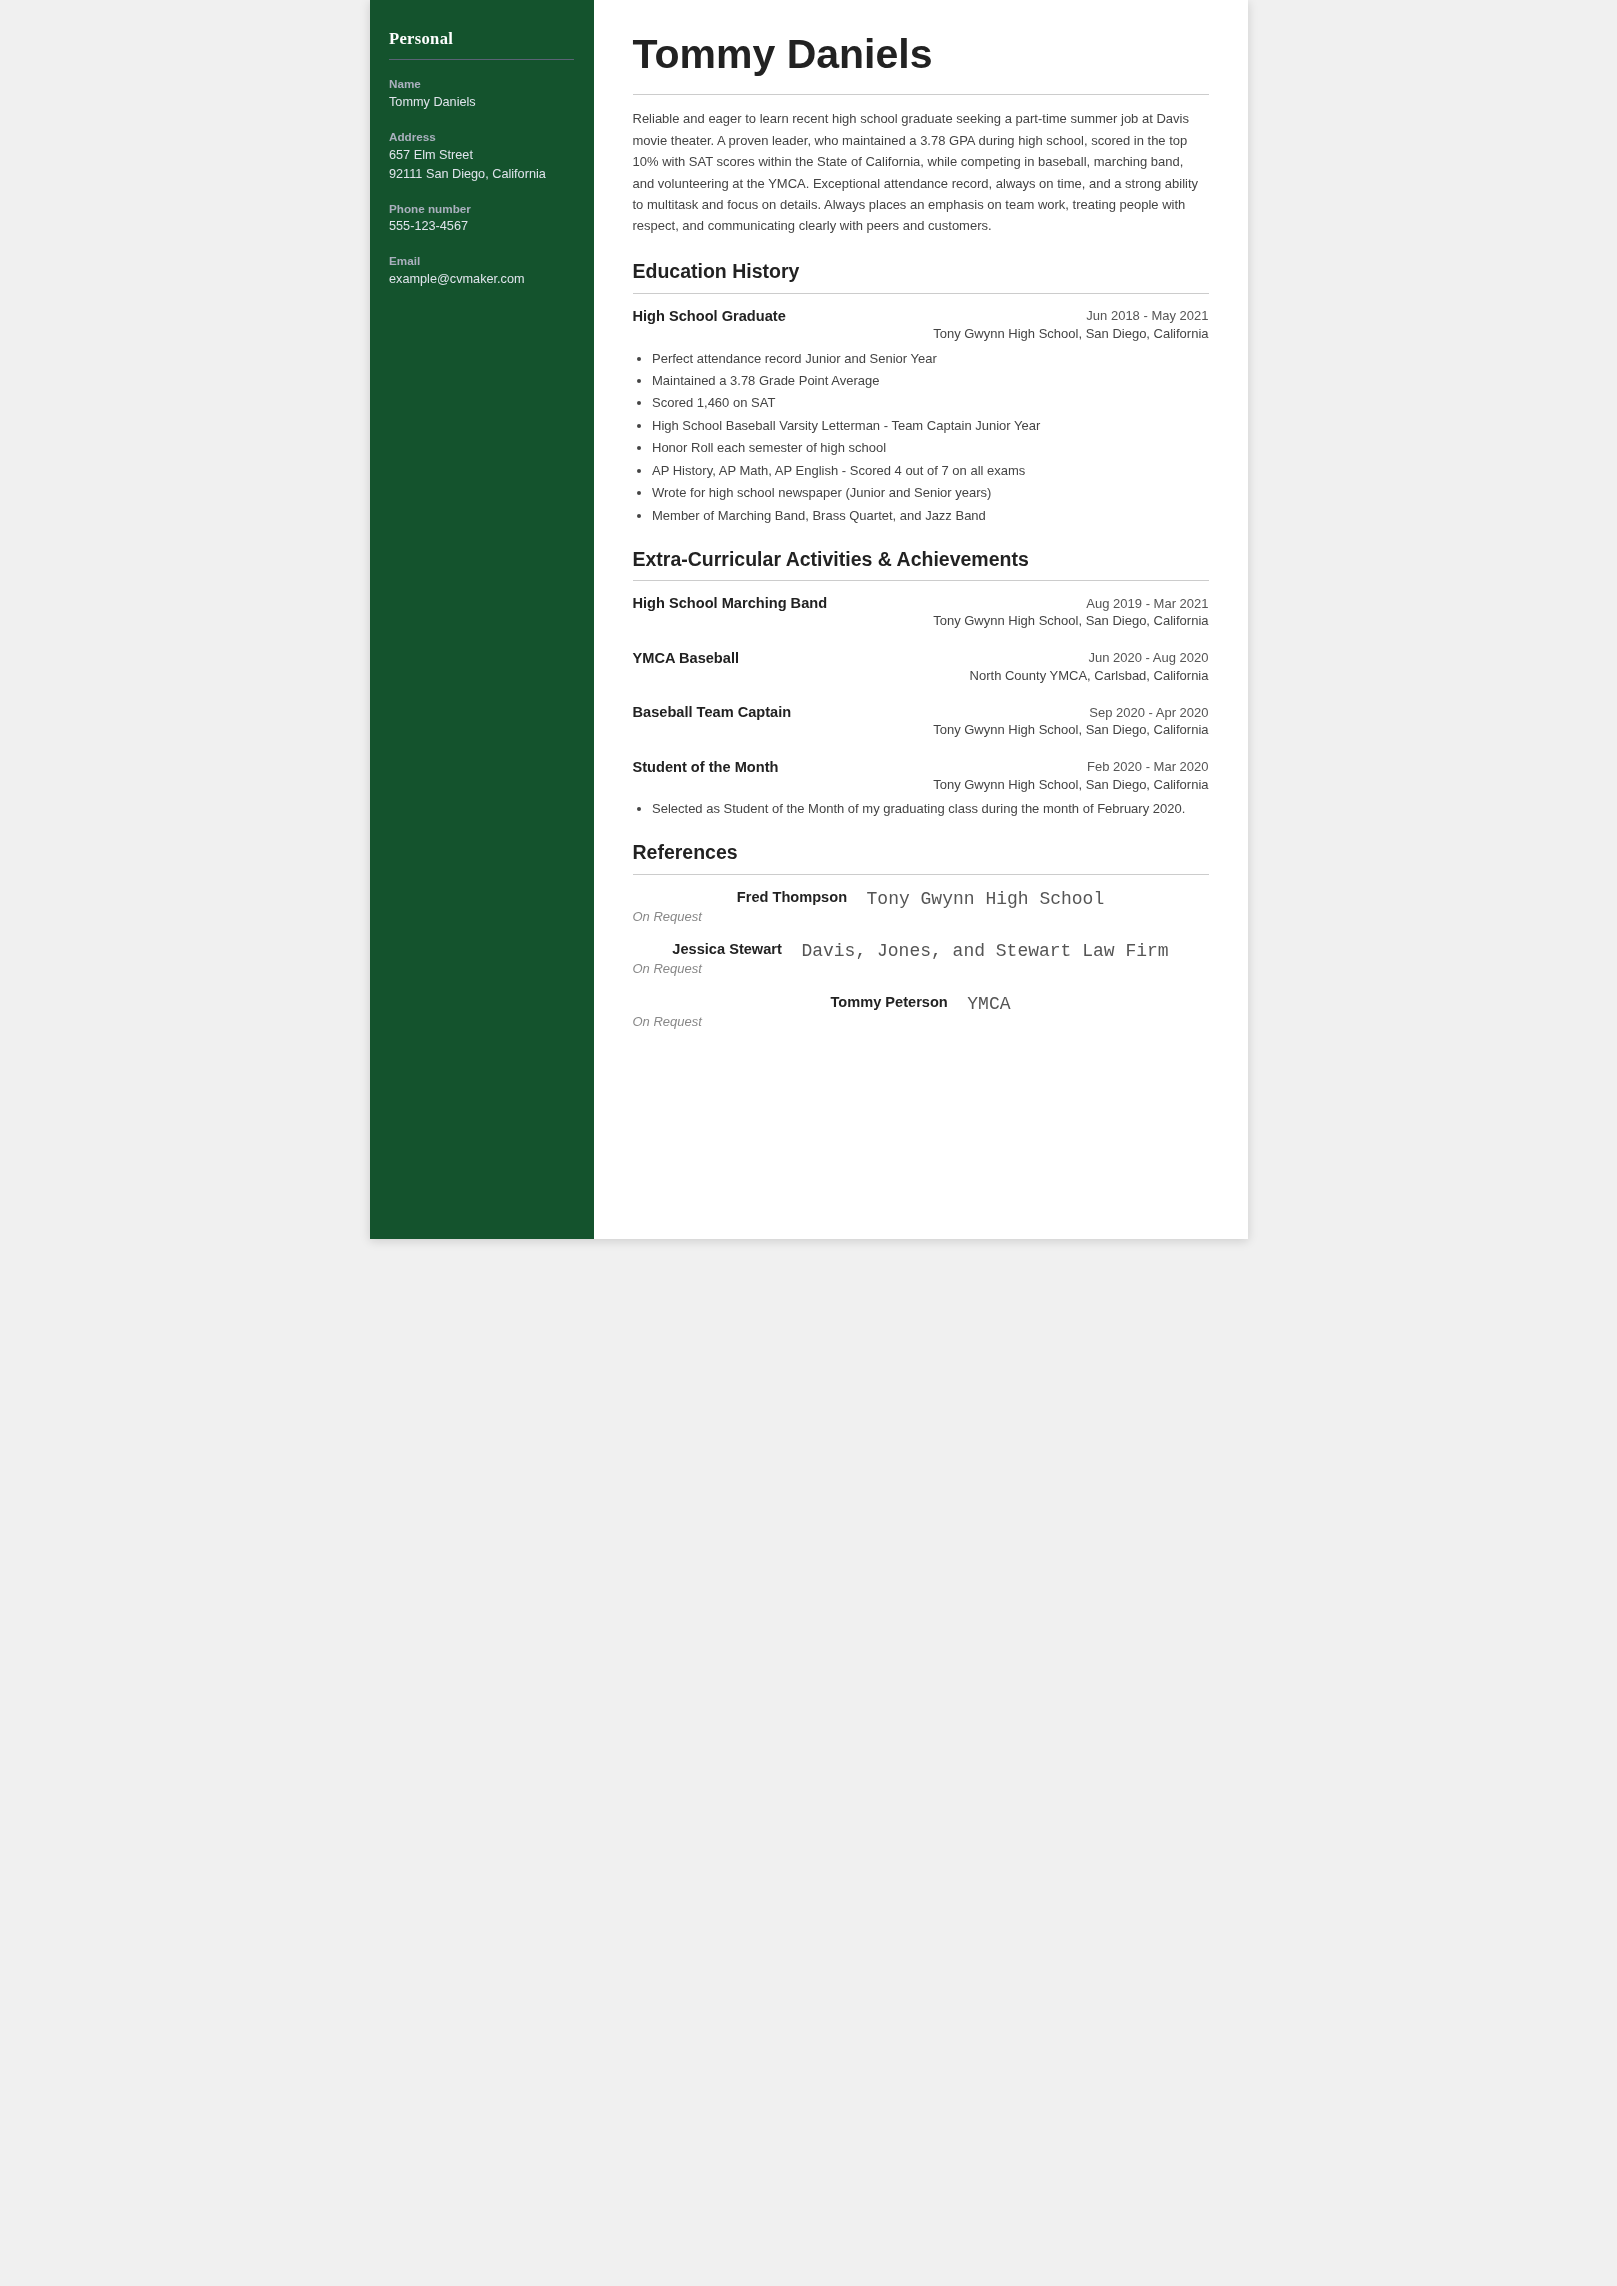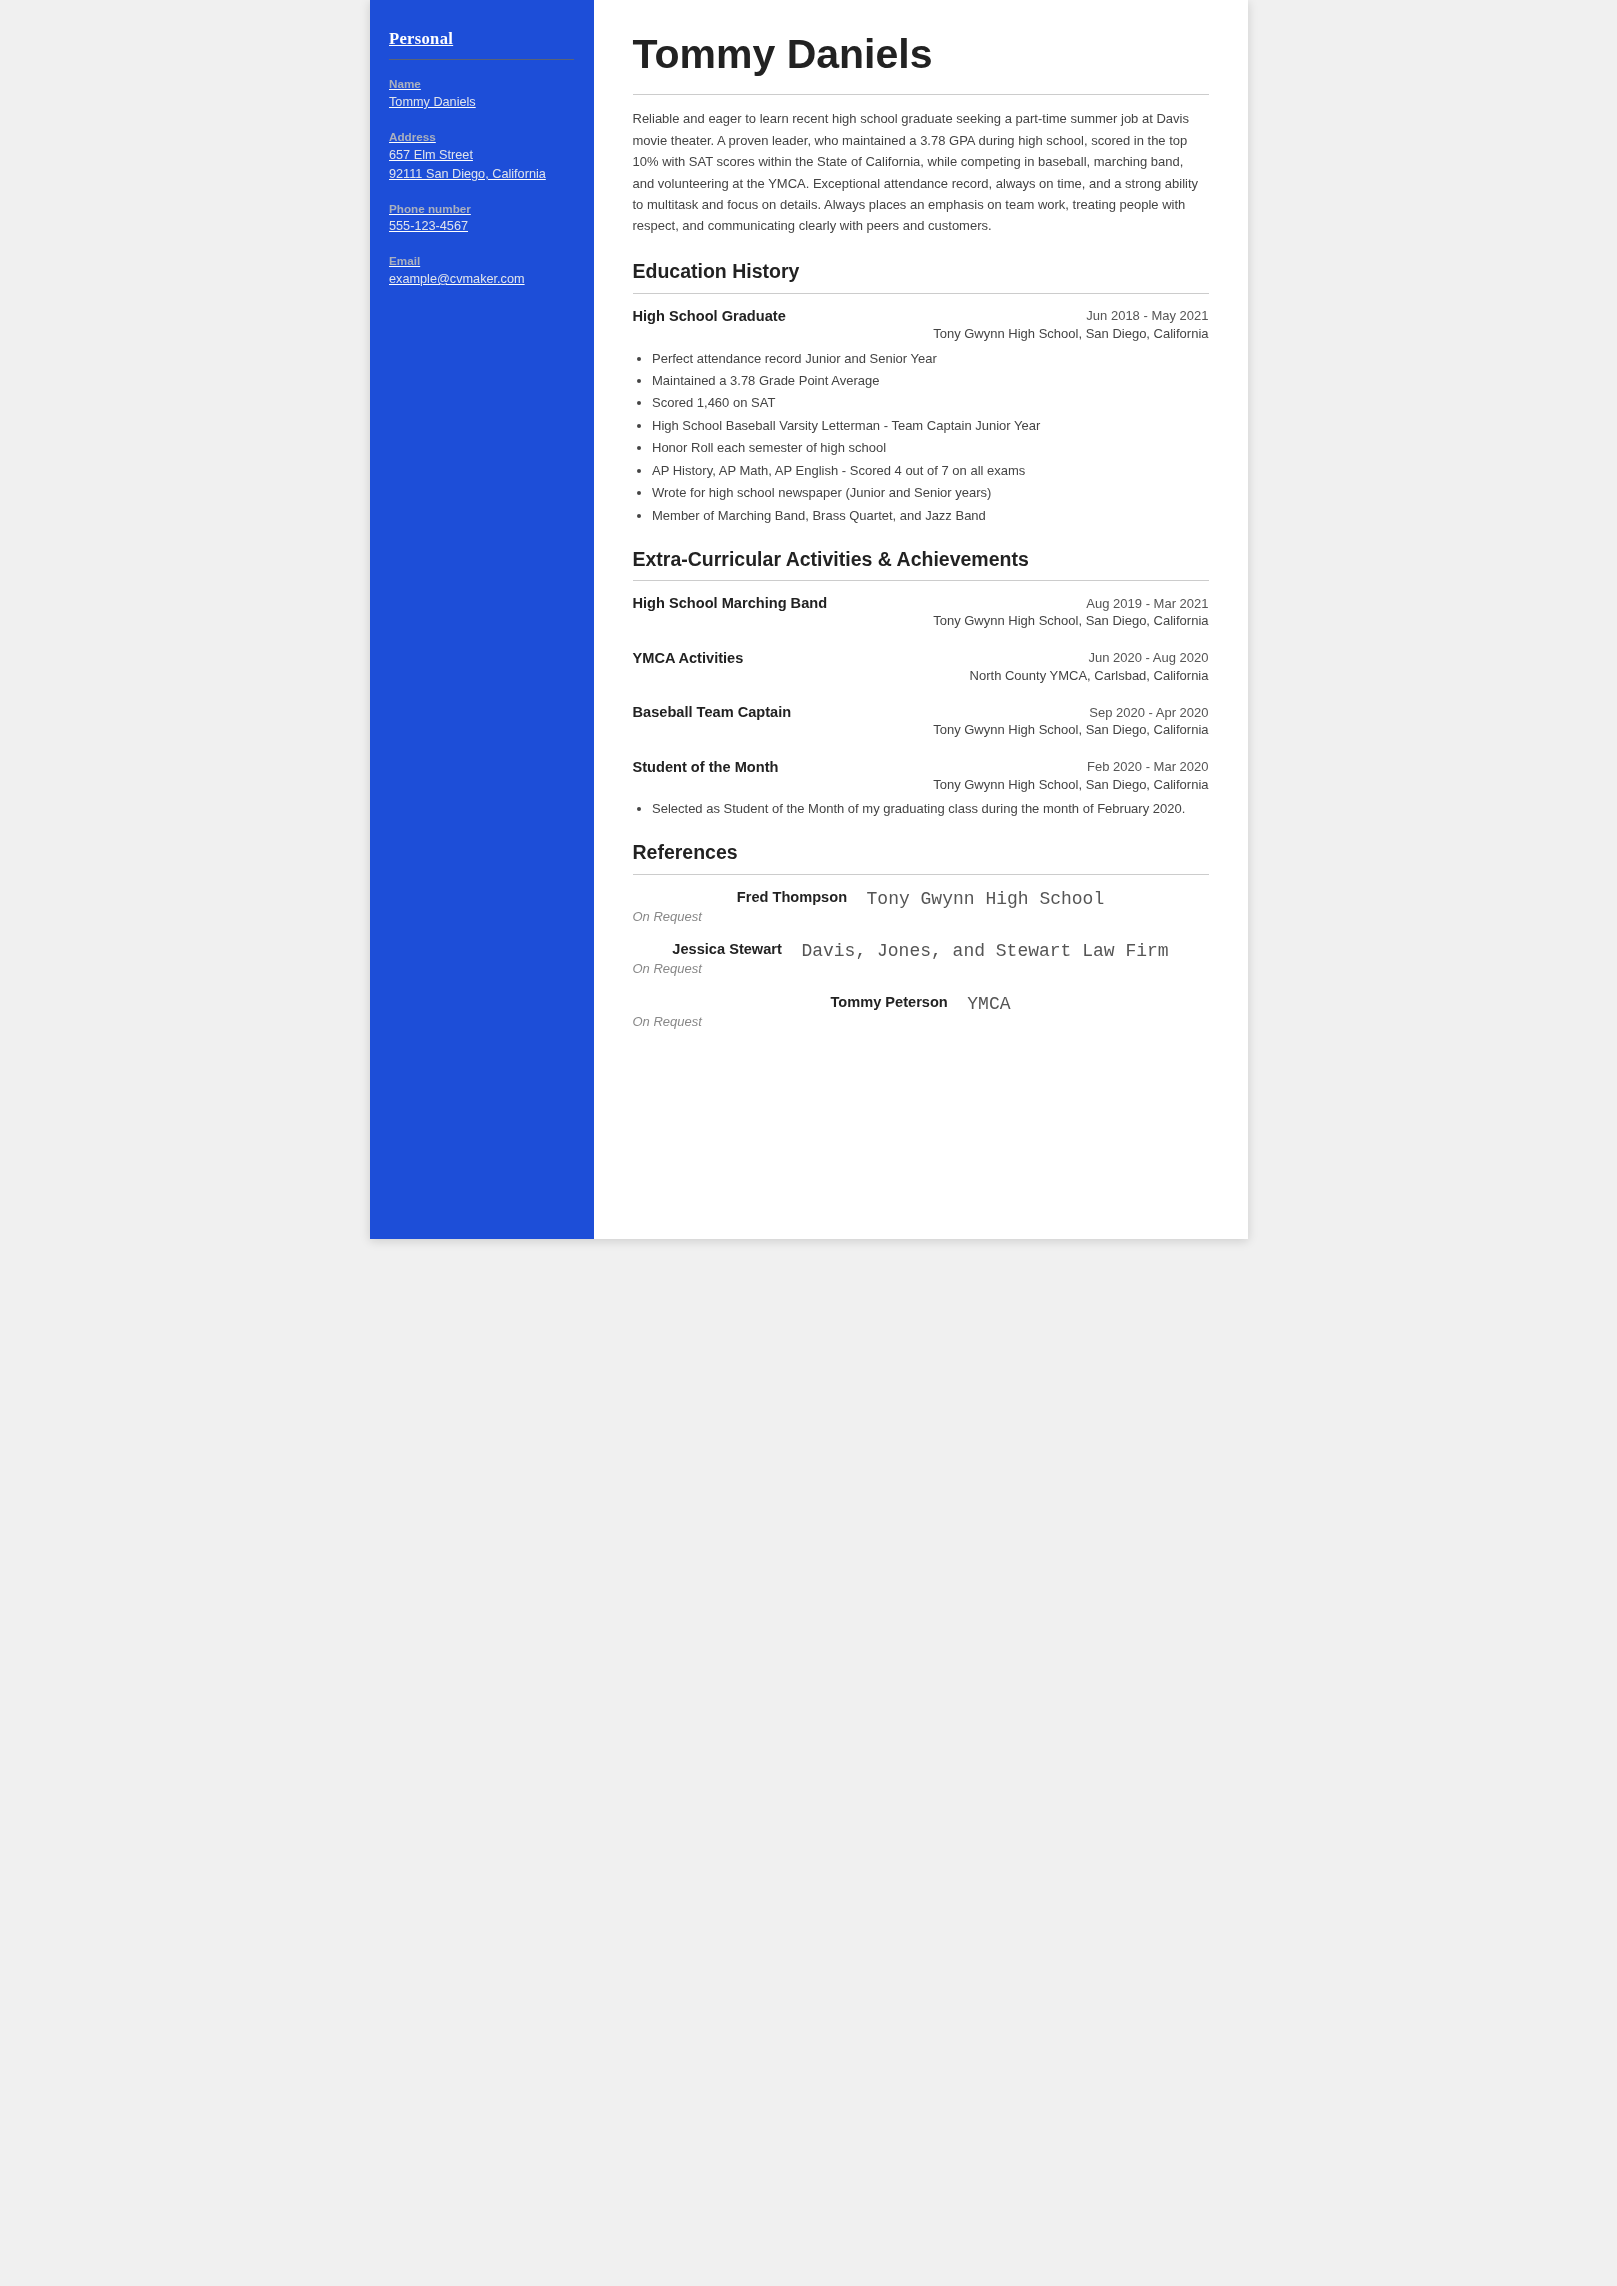--- a/index.html
+++ b/index.html
@@ -15,24 +15,23 @@
       display: flex;
       width: 878px;
       min-height: 1239px;
       background: white;
       box-shadow: 0 2px 9.8px rgba(0,0,0,0.15);
     }
     
     .sidebar {
       width: 224px;
       min-width: 224px;
-      background: #1d4ed8;
+      background: #14532d;
       color: #fff;
       padding: 29px 19.5px;
-      text-decoration: underline;
     }
     .sidebar-title {
       font-size: 16.6px;
       font-weight: bold;
       color: #fff;
       margin-bottom: 9.8px;
       letter-spacing: 0.3px;
     }
     .sidebar-divider {
       border: none;
@@ -227,21 +226,21 @@
       <div class="entry">
         <div class="entry-header">
           <div class="entry-title">High School Marching Band</div>
           <div class="entry-date">Aug 2019 - Mar 2021</div>
         </div>
         <div class="entry-subtitle">Tony Gwynn High School, San Diego, California</div>
       </div>
 
       <div class="entry">
         <div class="entry-header">
-          <div class="entry-title">YMCA Activities</div>
+          <div class="entry-title">YMCA Baseball</div>
           <div class="entry-date">Jun 2020 - Aug 2020</div>
         </div>
         <div class="entry-subtitle">North County YMCA, Carlsbad, California</div>
       </div>
 
       <div class="entry">
         <div class="entry-header">
           <div class="entry-title">Baseball Team Captain</div>
           <div class="entry-date">Sep 2020 - Apr 2020</div>
         </div>

